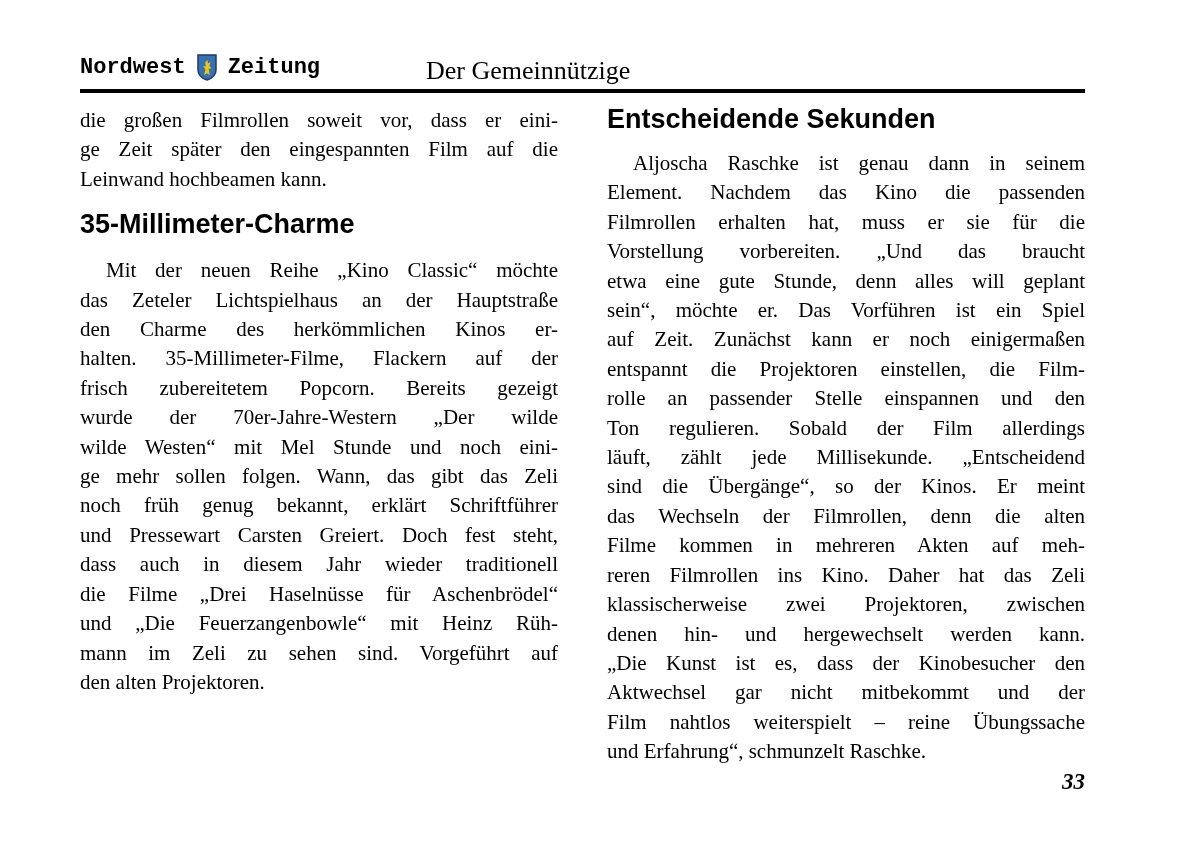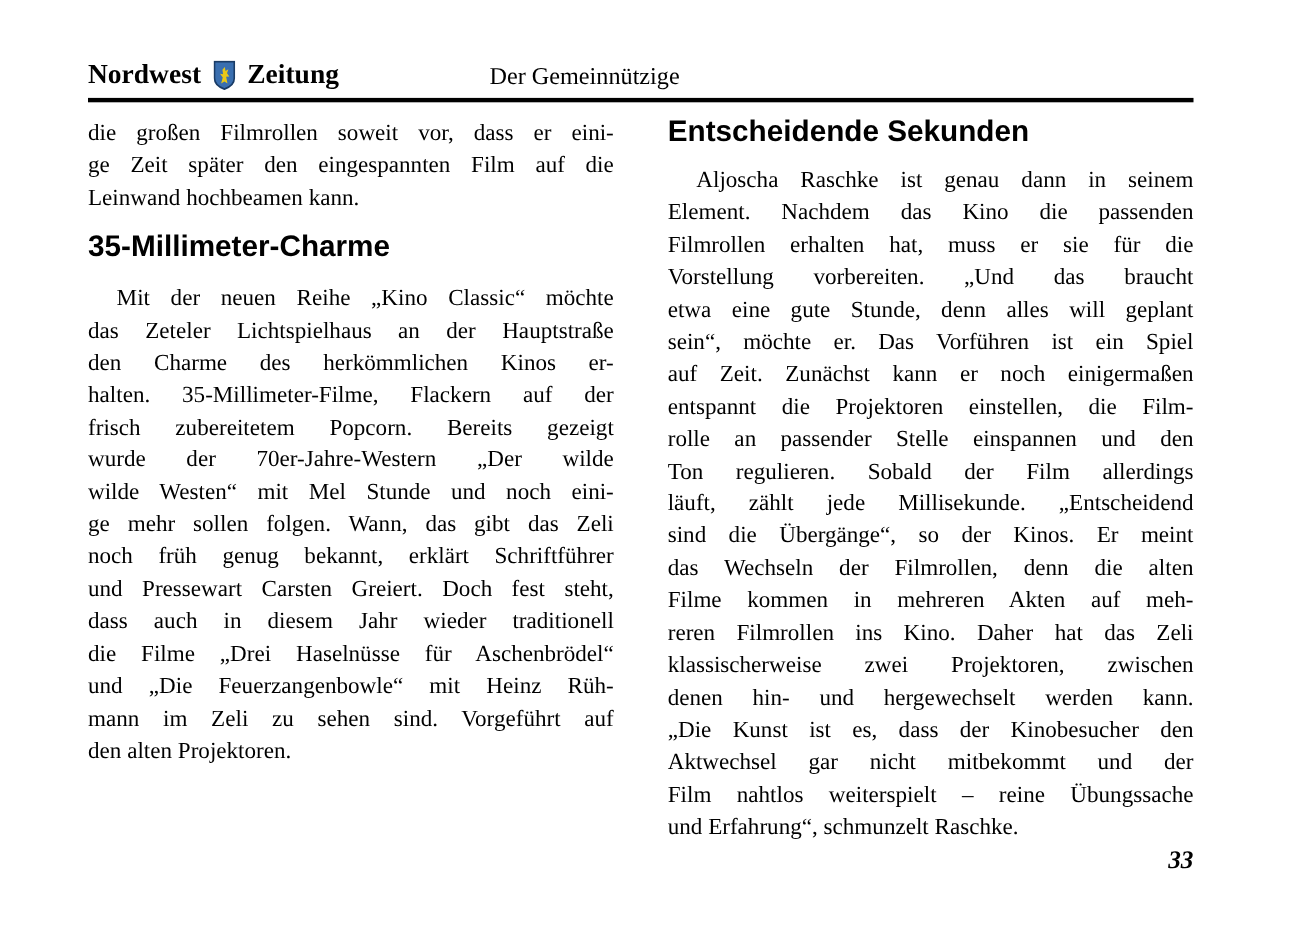--- a/index.html
+++ b/index.html
@@ -18,33 +18,34 @@
     position: absolute;
     top: 54px;
     left: 80px;
     right: 104px;
     height: 34px;
   }
   .masthead-logo {
     position: absolute;
     left: 0;
     top: 0;
-    font-size: 25px;
+    font-size: 22px;
     font-weight: 700;
     white-space: nowrap;
     display: flex;
     align-items: center;
     gap: 9px;
+    font-family: Liberation Mono, monospace;
   }
   .shield { display: inline-block; width: 20px; height: 27px; margin: 0 2px; }
   .masthead-center {
     position: absolute;
-    left: 365px;
+    left: 346px;
     top: 2px;
-    font-size: 22px;
+    font-size: 26px;
     white-space: nowrap;
   }
   .masthead-date {
     position: absolute;
     right: 3px;
     top: 2px;
     font-size: 23px;
     white-space: nowrap;
   }
   .masthead-rule {

